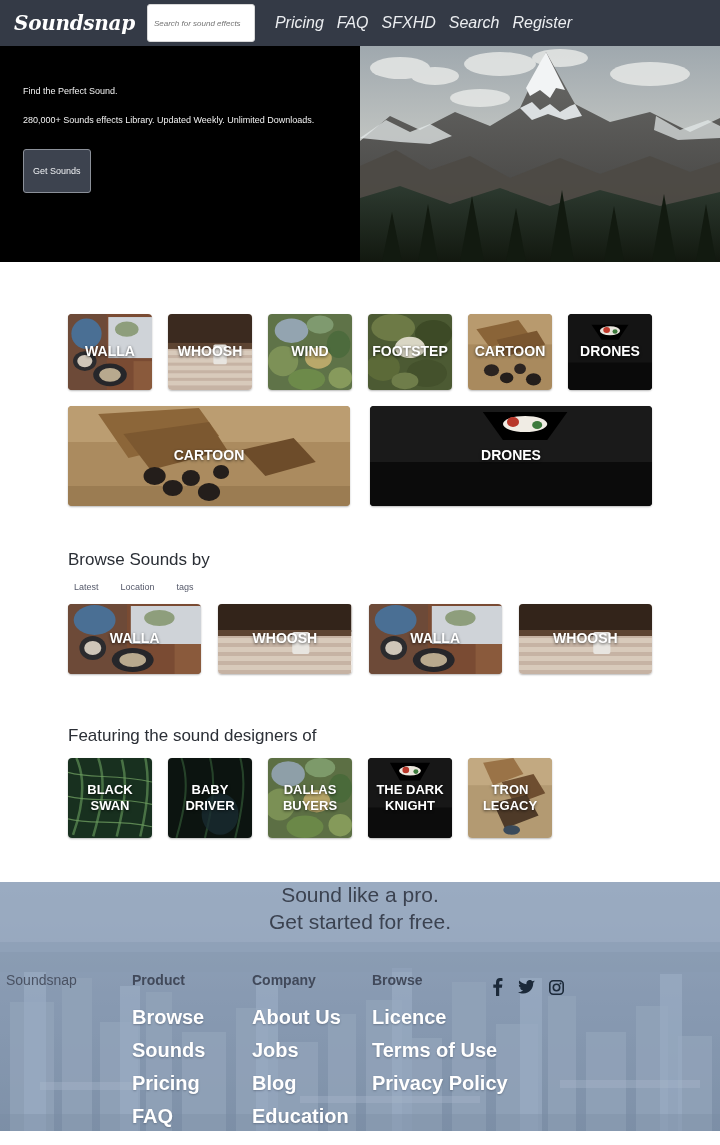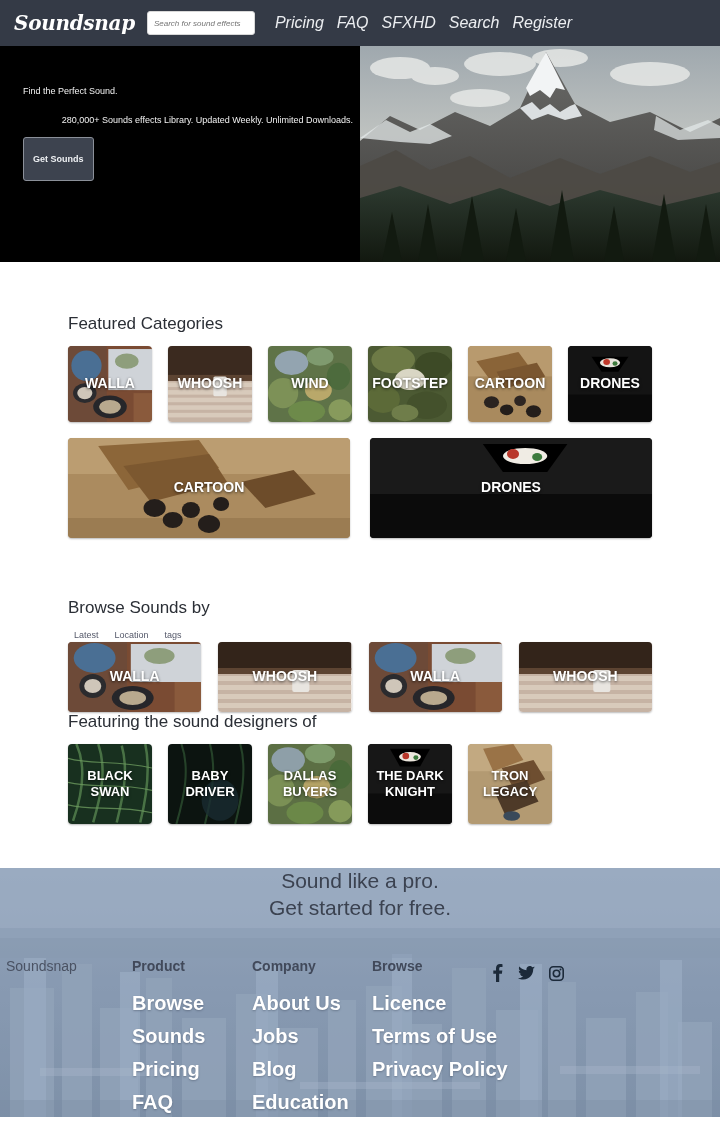--- a/index.html
+++ b/index.html
@@ -28,21 +28,21 @@
     font-weight: bold;
     font-size: 20px;
     color: #ffffff;
     letter-spacing: -0.3px;
     margin-right: 12px;
     white-space: nowrap;
   }
   .search-wrap { display: flex; align-items: center; }
   .search-input {
     width: 108px;
-    height: 24px;
+    height: 38px;
     border: 1px solid #d8d8d8;
     border-radius: 3px;
     background: #fff;
     font-size: 8px;
     font-style: italic;
     color: #9a9a9a;
     padding: 0 6px;
     font-family: "Liberation Sans", sans-serif;
     outline: none;
   }
@@ -77,34 +77,32 @@
   }
   .hero-title {
     color: #f2f2f2;
     font-size: 9px;
     margin: 0 0 19px 0;
     font-weight: normal;
   }
   .hero-sub {
     color: #f2f2f2;
     font-size: 9px;
-    margin: 0 0 12px 0;
-    text-align: right;
+    margin: 0 0 24px 0;
   }
   .hero-btn {
     display: inline-block;
     background: #3d434f;
     color: #eef0f3;
     border: 1px solid #8b9099;
     border-radius: 3px;
     font-size: 9px;
     padding: 16px 9px;
     cursor: pointer;
     font-family: "Liberation Sans", sans-serif;
-    font-weight: bold;
   }
   .hero-img {
     position: absolute;
     right: 0; top: 0;
     width: 360px; height: 216px;
     overflow: hidden;
   }
   .hero-img svg { display: block; width: 360px; height: 216px; }
 
   
@@ -148,42 +146,42 @@
   .grid2 {
     display: grid;
     grid-template-columns: 1fr 1fr;
     gap: 20px;
     margin-top: 16px;
   }
   .card-wide { height: 100px; }
   .card-wide .card-label { font-size: 14px; }
 
   
-  .browse { padding-top: 60px; }
+  .browse { padding-top: 44px; }
   .tabs {
     display: flex;
-    gap: 16px;
-    margin: 0 0 0 6px;
+    gap: 22px;
+    margin: 0 0 10px 6px;
   }
   .tab {
     font-size: 9px;
     color: #55596a;
     cursor: pointer;
     padding-bottom: 2px;
   }
   .grid4 {
     display: grid;
     grid-template-columns: repeat(4, 1fr);
     gap: 17px;
   }
   .card-br { height: 70px; }
   .card-br .card-label { font-size: 14px; }
 
   
-  .designers { padding-bottom: 44px; }
+  .designers { padding-top: 52px; padding-bottom: 44px; }
   .card-de { height: 80px; }
   .card-de .card-label { font-size: 13px; }
 
   
   .footer {
     position: relative;
     height: 249px;
     overflow: hidden;
     background: #6d7f96;
   }
@@ -307,21 +305,20 @@
   </div>
   <div class="hero-copy">
     <p class="hero-title">Find the Perfect Sound.</p>
     <p class="hero-sub">280,000+ Sounds effects Library. Updated Weekly. Unlimited Downloads.</p>
     <button class="hero-btn">Get Sounds</button>
   </div>
 </div>
 
 <div class="wrap">
   <div class="section featured">
-    <h2 class="sec-title">Featured Categories</h2>
 
     <div class="grid6">
 
       <div class="card card-sq">
         <svg class="bg" viewBox="0 0 100 100" preserveAspectRatio="none">
           <rect width="100" height="100" fill="#7a4b33"></rect>
           <rect x="0" y="0" width="46" height="100" fill="#6d4a38"></rect>
           <ellipse cx="22" cy="26" rx="18" ry="20" fill="#4a6f94"></ellipse>
           <ellipse cx="20" cy="62" rx="14" ry="13" fill="#2b2b2e"></ellipse>
           <ellipse cx="20" cy="62" rx="9" ry="8" fill="#cfc6b9"></ellipse>

